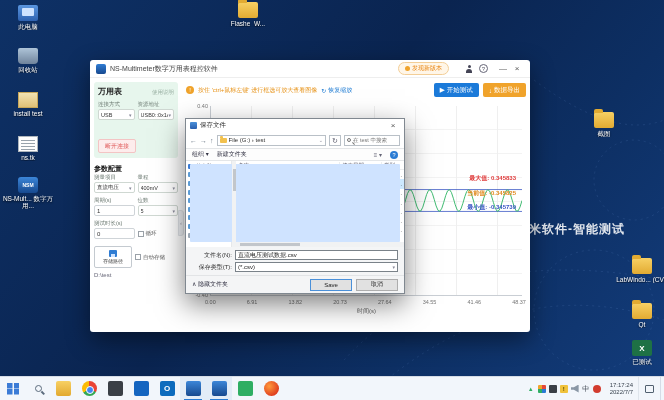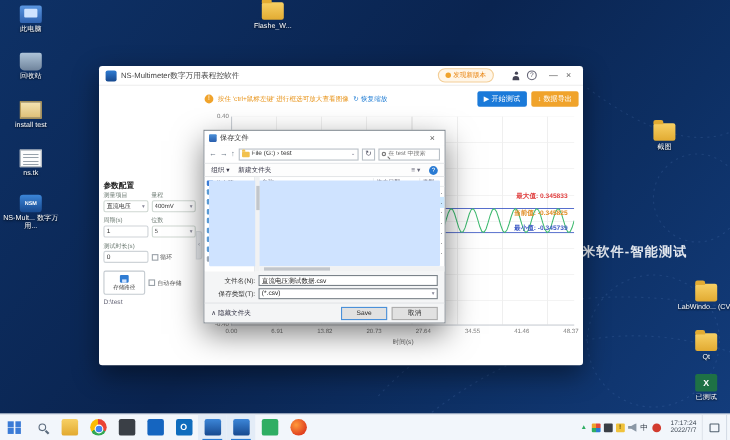--- a/index.html
+++ b/index.html
@@ -269,20 +269,43 @@
       <span class="dot"></span>
       <span>发现新版本</span>
     </div>
     <div class="person"></div>
     <div class="help-c">?</div>
     <div class="tb-ic">—</div>
     <div class="tb-ic">×</div>
   </div>
 
   <div class="lp">
+    <div class="greenbox">
+      <div class="gb-head">
+        <span class="gb-title">万用表</span>
+        <span class="gb-hint">使用说明</span>
+      </div>
+      <div class="lrow">
+        <div class="lcol">
+          <div class="flabel">连接方式</div>
+          <div class="sel">
+            <span class="v">USB</span>
+            <span class="car">▾</span>
+          </div>
+        </div>
+        <div class="lcol">
+          <div class="flabel">资源地址</div>
+          <div class="sel">
+            <span class="v">USB0::0x1A</span>
+            <span class="car">▾</span>
+          </div>
+        </div>
+      </div>
+      <div class="pill-red">断开连接</div>
+    </div>
 
     <div class="sec-title">参数配置</div>
 
     <div class="cfg">
       <div class="lrow" style="margin-top:0;">
         <div class="lcol">
           <div class="flabel">测量项目</div>
           <div class="sel">
             <span class="v">直流电压</span>
             <span class="car">▾</span>

